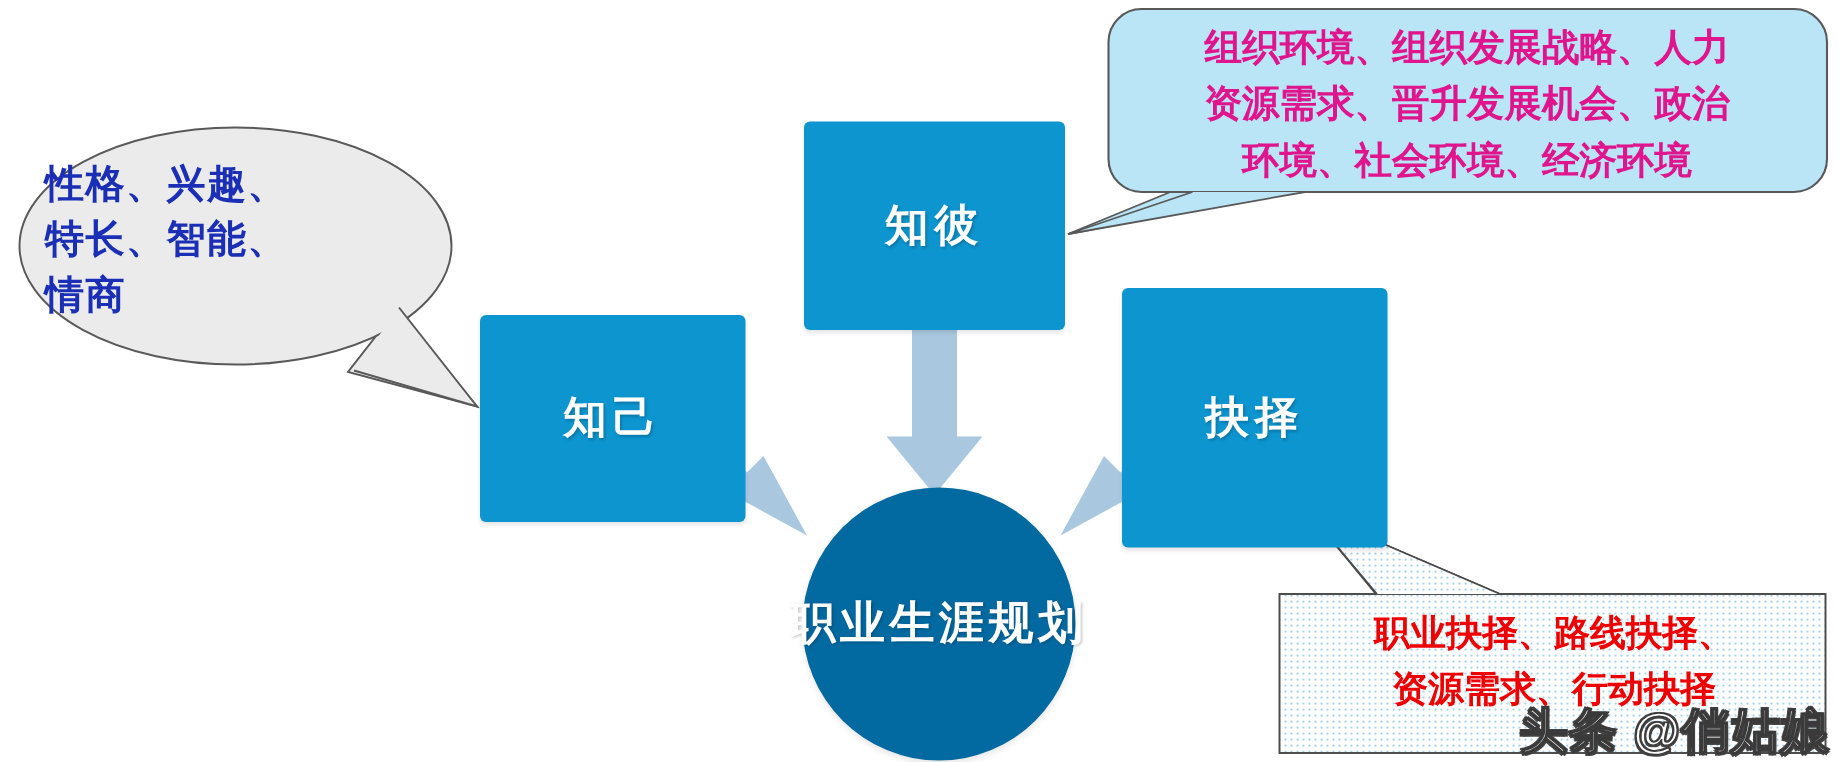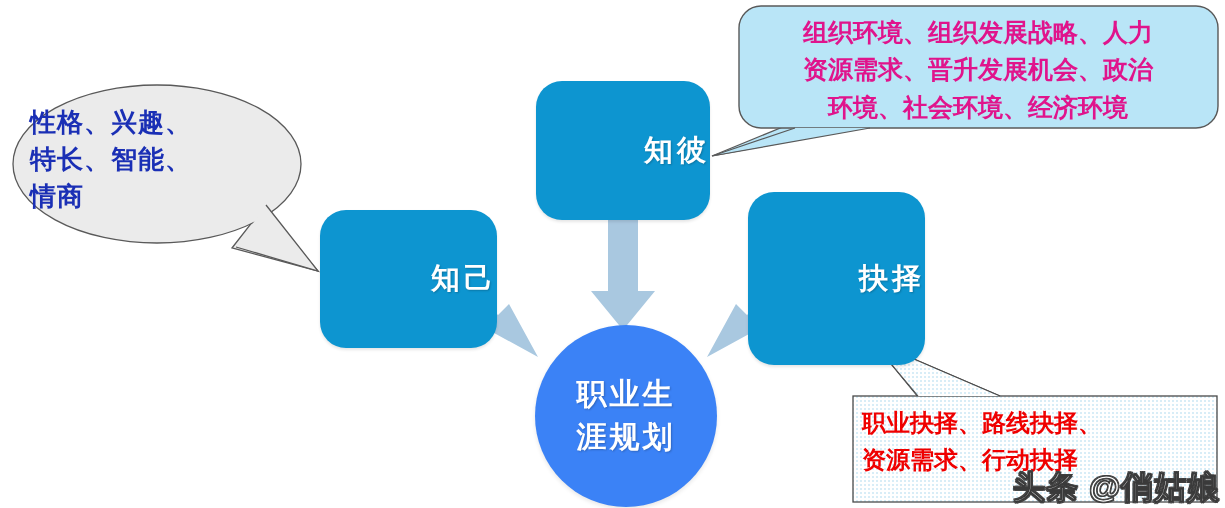--- a/index.html
+++ b/index.html
@@ -21,25 +21,25 @@
     position: absolute;
     left: 0;
     top: 0;
     width: 1225px;
     height: 508px;
   }
 
   
   .node-box {
     position: absolute;
-    border-radius: 26px;
+    border-radius: 4px;
     background: #0d95d0;
     display: flex;
     align-items: center;
-    justify-content: flex-end;
+    justify-content: center;
     box-shadow: 0 2px 3px rgba(0,0,0,0.10);
   }
   .node-box .node-label {
     color: #ffffff;
     font-family: "Liberation Serif", "DejaVu Serif", serif;
     font-weight: 700;
     font-size: 29px;
     letter-spacing: 4px;
     text-shadow: 1px 1px 2px rgba(0,0,0,0.22);
     white-space: nowrap;
@@ -49,23 +49,22 @@
   #node-jueze  { left: 748px; top: 192px; width: 177px; height: 173px; }
 
   
   #center-circle {
     position: absolute;
     left: 535px;
     top: 325px;
     width: 182px;
     height: 182px;
     border-radius: 50%;
-    background: #3b82f6;
+    background: #0369a1;
     display: flex;
-    flex-direction: column;
     align-items: center;
     justify-content: center;
     box-shadow: 0 2px 4px rgba(0,0,0,0.10);
   }
   #center-circle .circle-line {
     color: #ffffff;
     font-family: "Liberation Serif", "DejaVu Serif", serif;
     font-weight: 700;
     font-size: 30px;
     letter-spacing: 3px;
@@ -105,20 +104,21 @@
     letter-spacing: 0px;
     pointer-events: none;
   }
 
   
   #callout-dotted-text {
     position: absolute;
     left: 862px;
     top: 405px;
     width: 348px;
+    text-align: center;
     color: #ef0000;
     font-family: "Liberation Serif", "DejaVu Serif", serif;
     font-weight: 700;
     font-size: 24px;
     line-height: 1.55;
     pointer-events: none;
   }
 
   
   #watermark {

